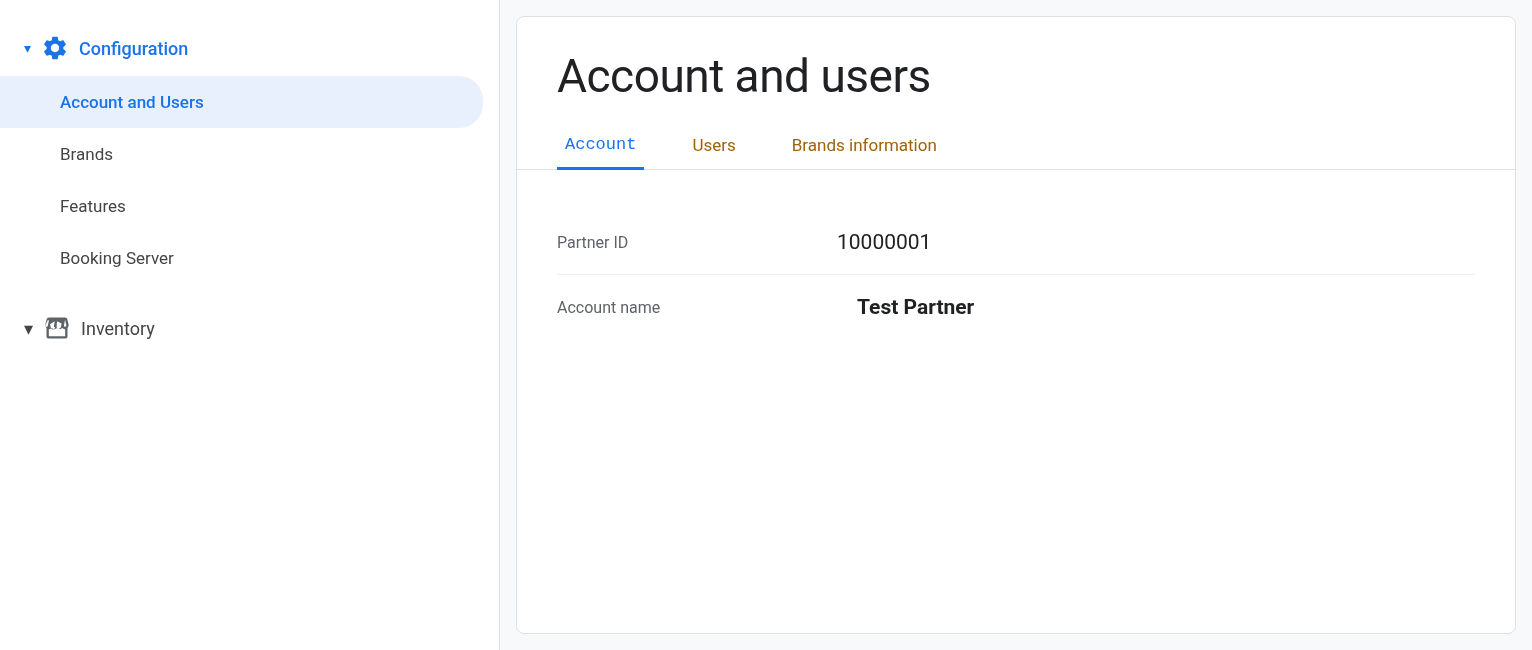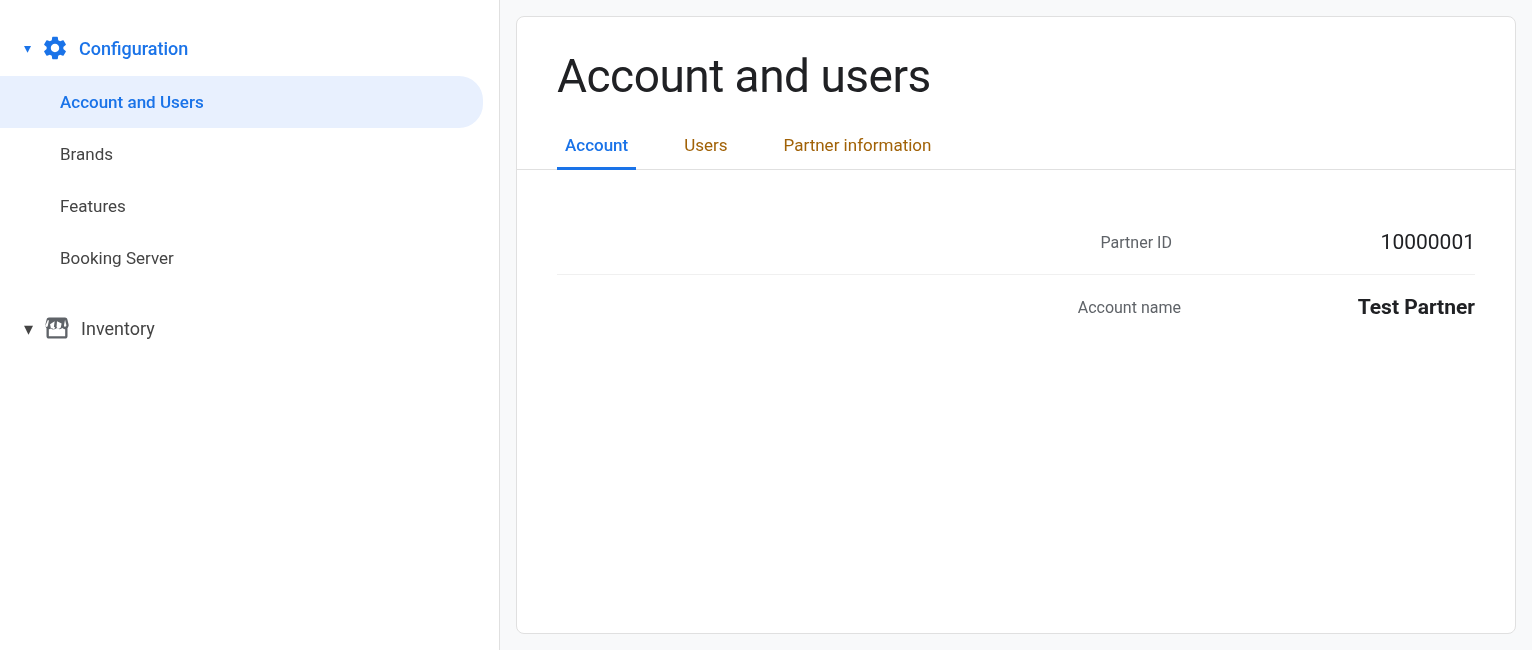--- a/index.html
+++ b/index.html
@@ -112,38 +112,39 @@
       color: #a16207;
       border-bottom: 3px solid transparent;
       margin-bottom: -1px;
       white-space: nowrap;
     }
 
     .tab.active {
       color: #1a73e8;
       border-bottom: 3px solid #1a73e8;
       font-weight: 500;
+      font-family: Liberation Mono, monospace;
     }
 
     
     .content-area {
       padding: 40px 40px;
       flex: 1;
     }
 
     .info-row {
       display: flex;
       align-items: center;
       padding: 20px 0;
       border-bottom: 1px solid #f0f0f0;
-      justify-content: flex-end;
     }
 
     .info-row:last-child {
       border-bottom: none;
+      gap: 20px;
     }
 
     .info-label {
       width: 280px;
       font-size: 16px;
       color: #5f6368;
       flex-shrink: 0;
     }
 
     .info-value {
@@ -198,21 +199,21 @@
   <h1 class="page-title">Account and users</h1>
 
   <div class="tabs">
     <div class="tab active">
       <span>Account</span>
     </div>
     <div class="tab">
       <span>Users</span>
     </div>
     <div class="tab">
-      <span>Partner information</span>
+      <span>Brands information</span>
     </div>
   </div>
 
   <div class="content-area">
     <div class="info-row">
       <span class="info-label">Partner ID</span>
       <span class="info-value">10000001</span>
     </div>
     <div class="info-row">
       <span class="info-label">Account name</span>

